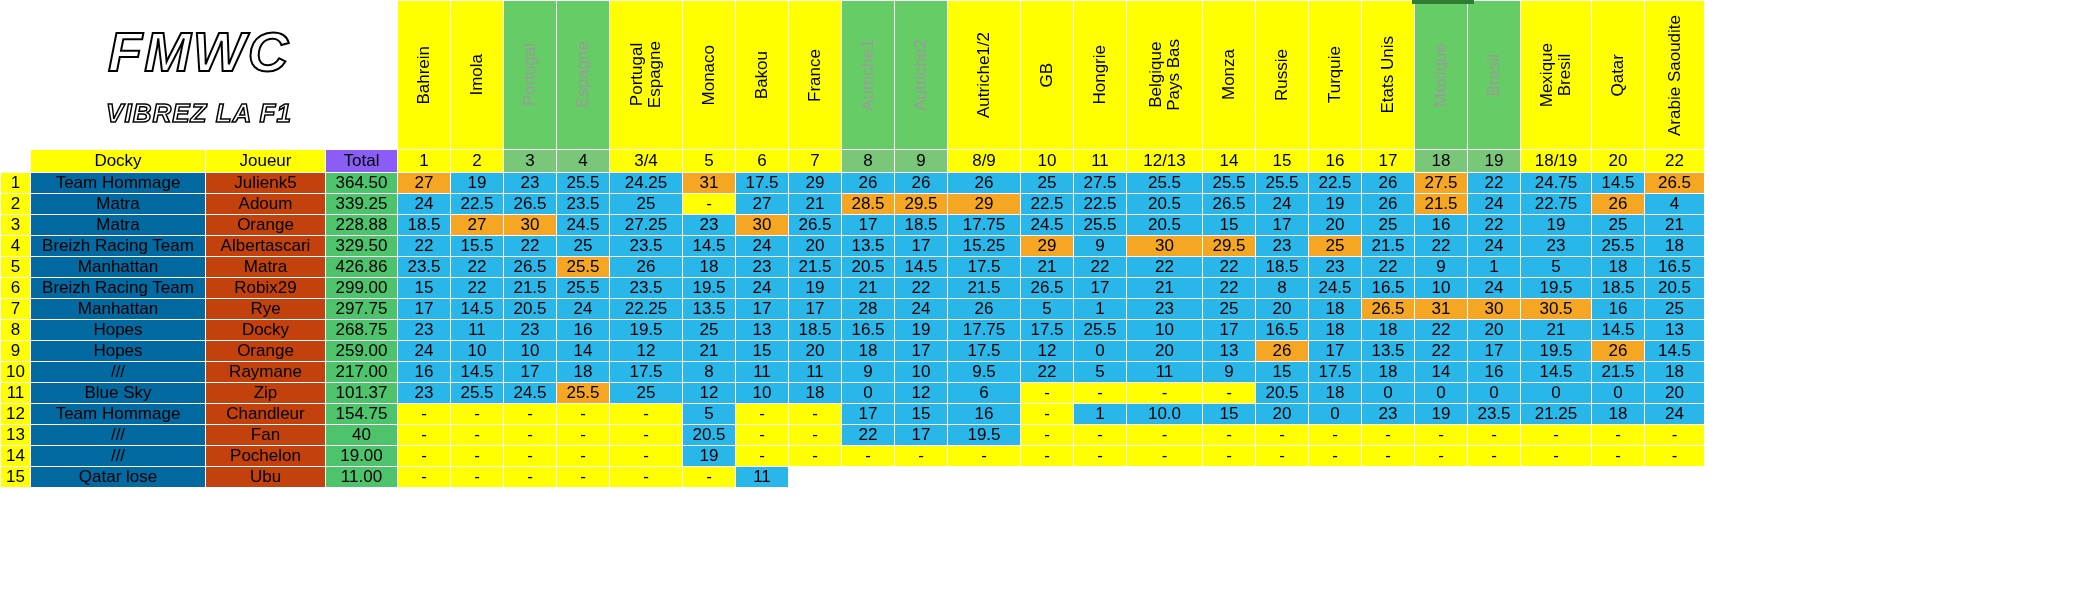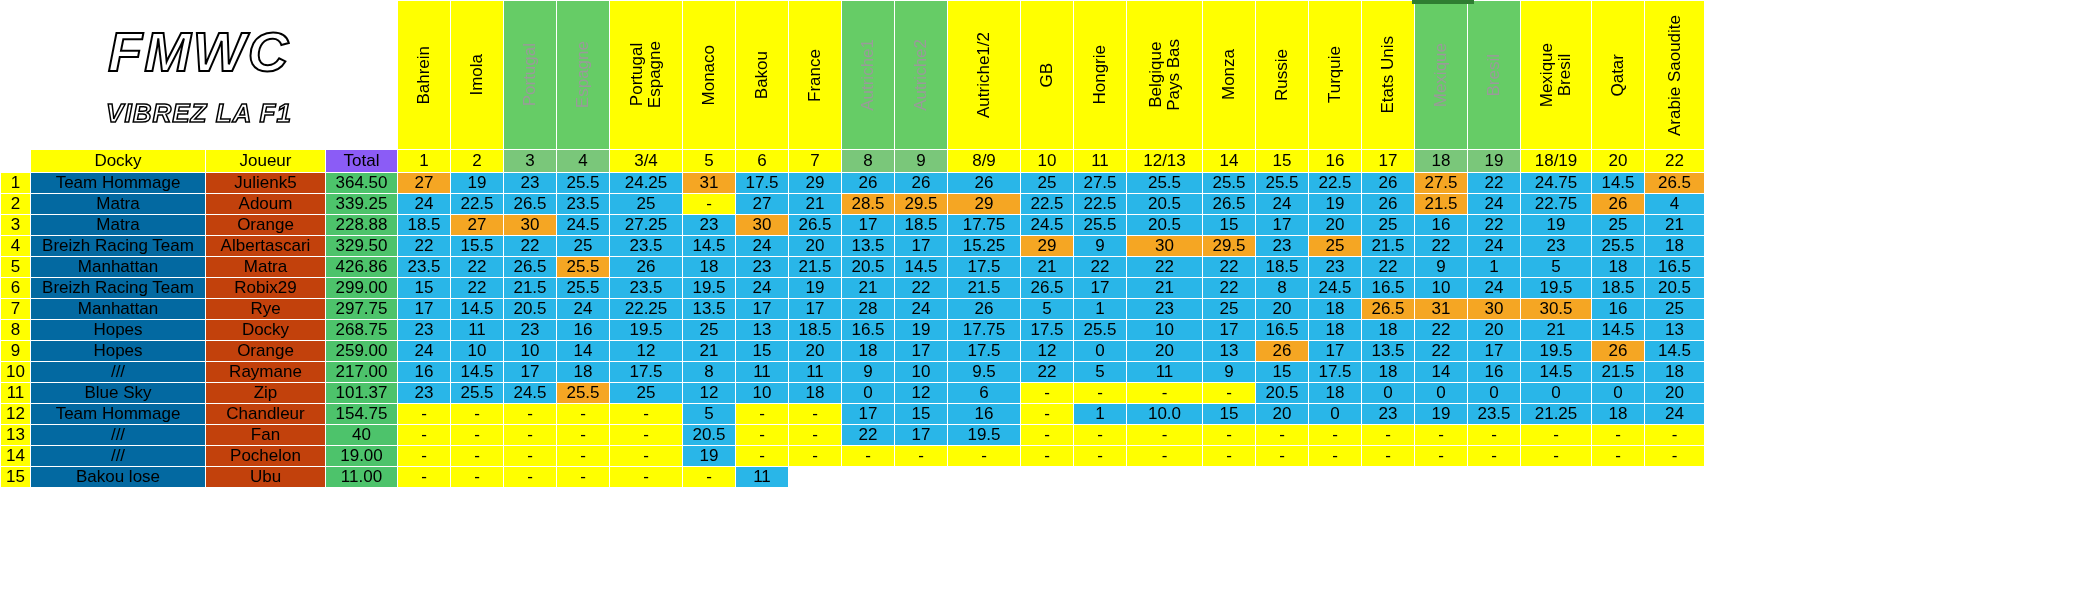--- a/index.html
+++ b/index.html
@@ -627,21 +627,21 @@
           <td class="yel">-</td>
           <td class="yel">-</td>
           <td class="yel grey-txt">-</td>
           <td class="yel grey-txt">-</td>
           <td class="yel">-</td>
           <td class="yel">-</td>
           <td class="yel">-</td>
         </tr>
         <tr style="height: 21px;">
           <td class="rank">15</td>
-          <td class="teamcell">Bakou lose</td>
+          <td class="teamcell">Qatar lose</td>
           <td class="playercell">Ubu</td>
           <td class="totalcell">11.00</td>
           <td class="yel">-</td>
           <td class="yel">-</td>
           <td class="yel">-</td>
           <td class="yel grey-txt">-</td>
           <td class="yel">-</td>
           <td class="yel">-</td>
           <td class="cy">11</td>
           <td class="wht"></td>

